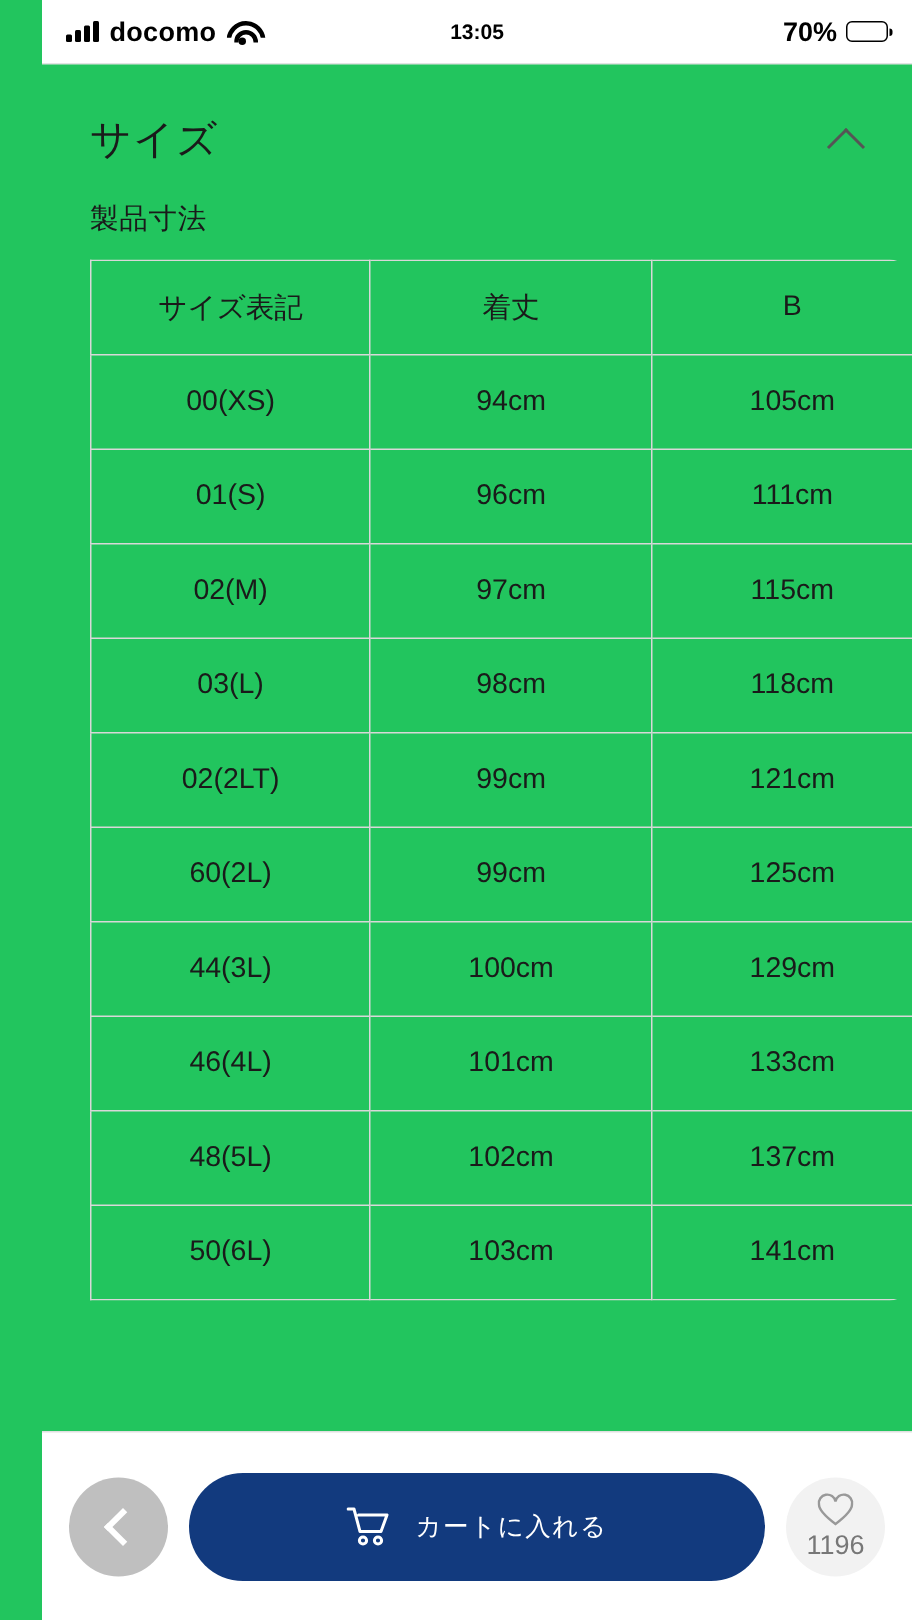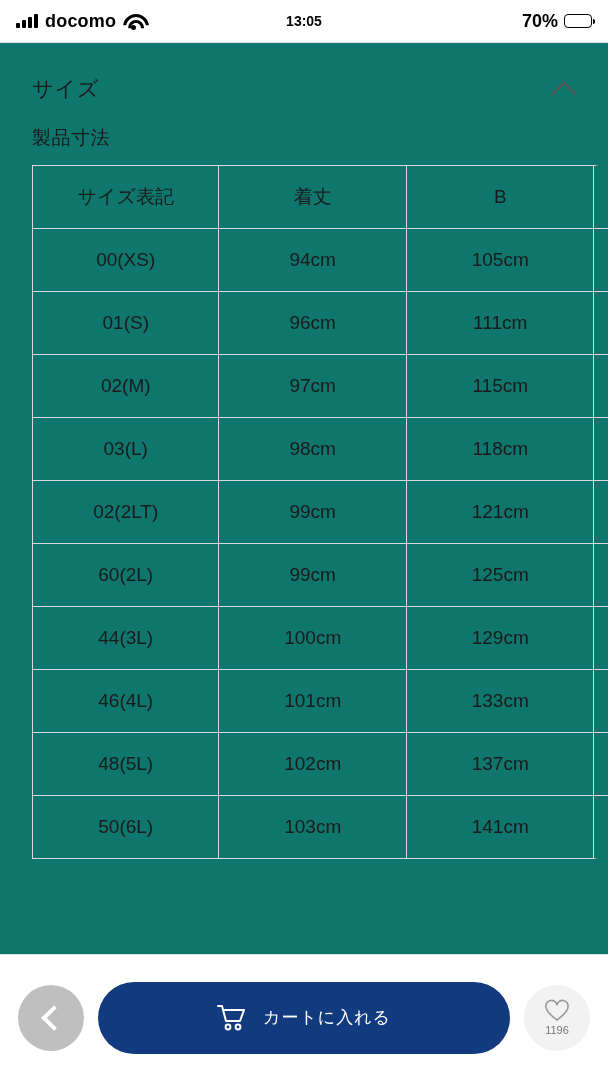--- a/index.html
+++ b/index.html
@@ -7,23 +7,24 @@
     width: 608px;
     height: 1080px;
     background: #ffffff;
     font-family: "Liberation Sans", sans-serif;
     overflow: hidden;
   }
   .screen {
     position: relative;
     width: 608px;
     height: 1080px;
-    background: #0f766e;
+    background: #22c55e;
     display: flex;
     flex-direction: column;
+    padding-left: 28px;
   }
 
   
   .statusbar {
     height: 42px;
     flex: 0 0 42px;
     display: flex;
     align-items: center;
     padding: 0 16px;
     background: #ffffff;
@@ -127,21 +128,21 @@
     position: relative;
     padding: 0 0 0 0;
   }
   .section-head {
     display: flex;
     align-items: center;
     justify-content: space-between;
     padding: 32px 30px 22px 32px;
   }
   .section-title {
-    font-size: 21px;
+    font-size: 27px;
     color: #1a1a1a;
     letter-spacing: 1px;
   }
   .chev {
     width: 26px; height: 26px;
     position: relative;
   }
   .chev::before {
     content: "";
     position: absolute;
@@ -241,21 +242,21 @@
     border-radius: 50%;
     background: #f2f2f2;
     flex: 0 0 66px;
     display: flex;
     flex-direction: column;
     align-items: center;
     justify-content: center;
     gap: 1px;
   }
   .fav-count {
-    font-size: 11px;
+    font-size: 18px;
     color: #777;
   }
   .heart { width: 26px; height: 24px; }
 </style>
 </head>
 <body>
 
 <div class="screen">
 
   <div class="statusbar">

